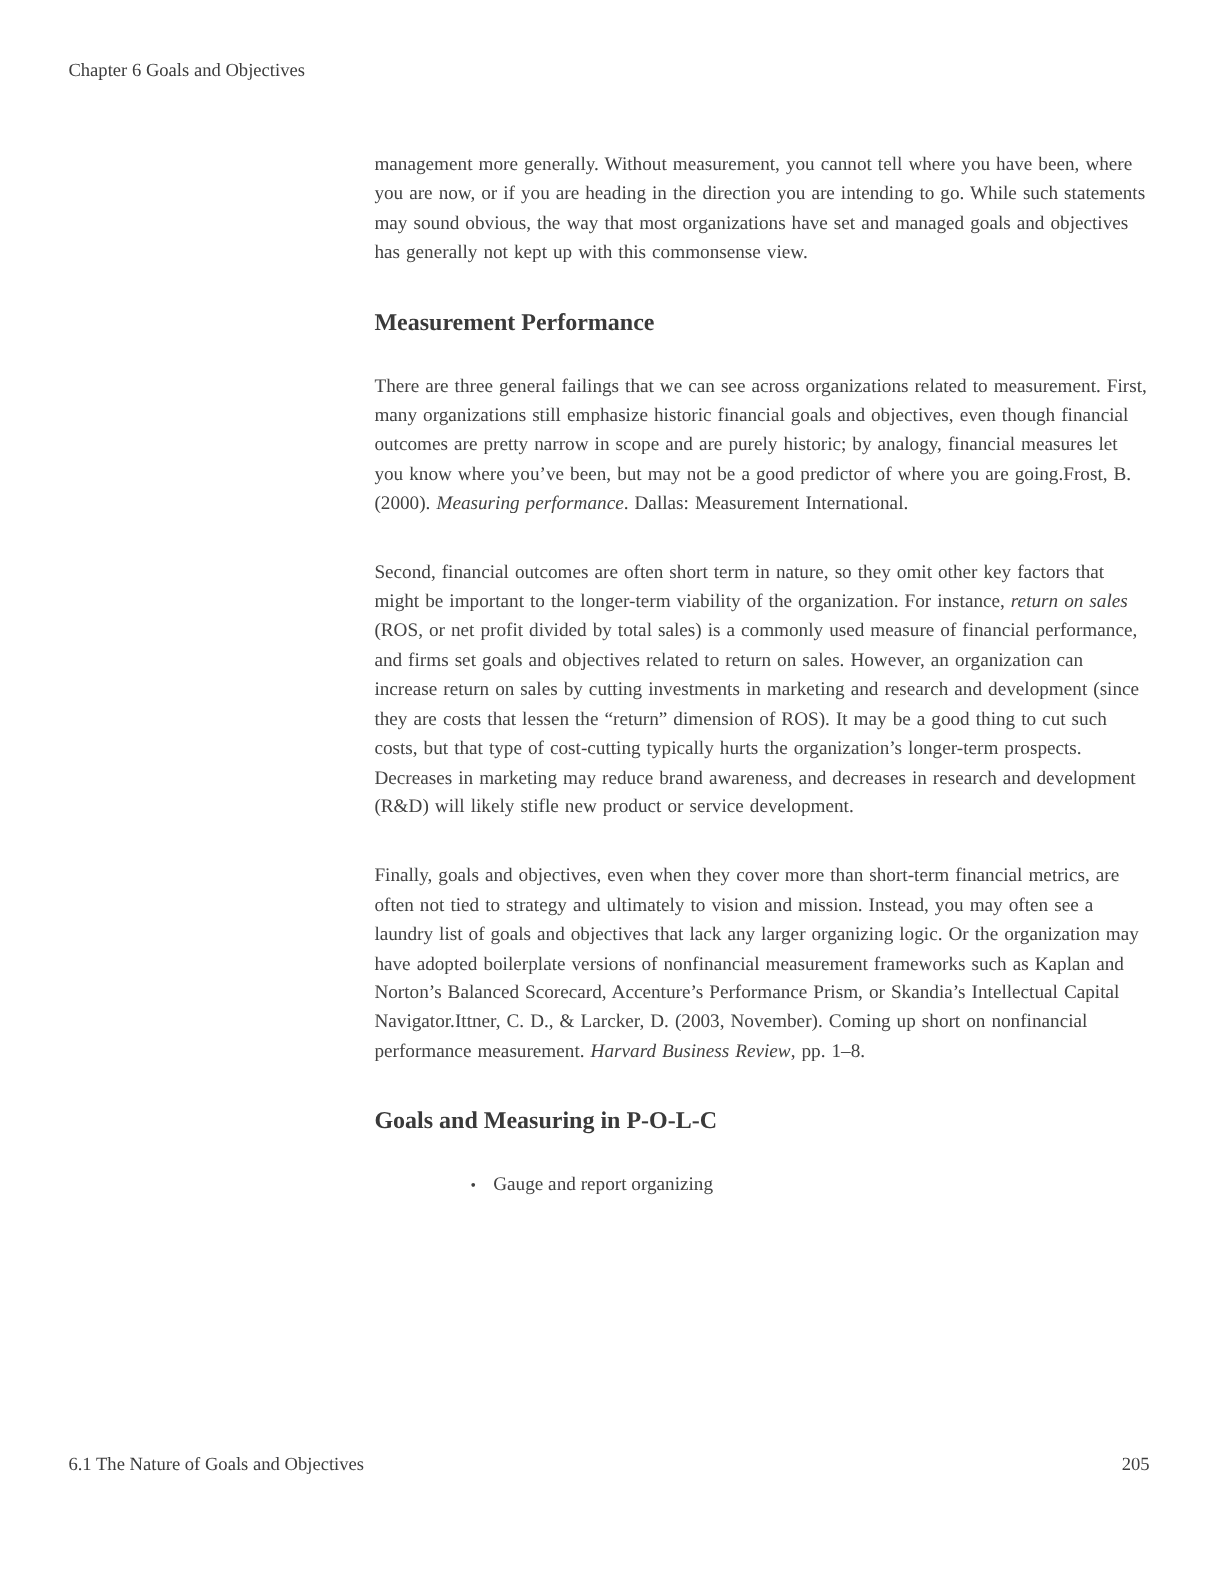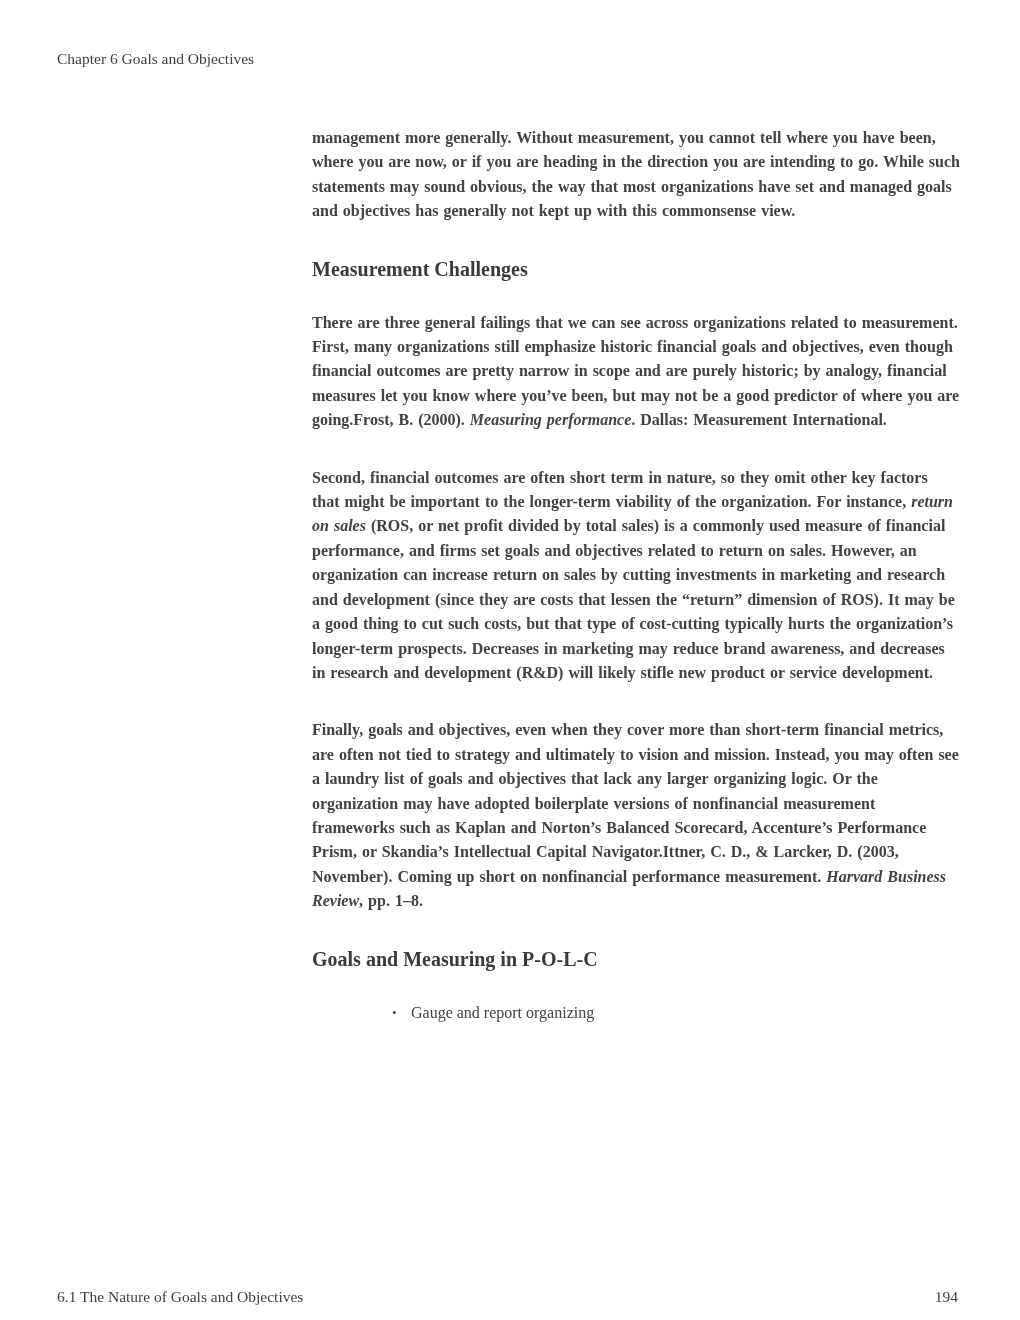--- a/index.html
+++ b/index.html
@@ -25,21 +25,20 @@
     left: 312px;
     top: 126px;
     width: 648px;
   }
   .para {
     font-size: 16px;
     line-height: 24.4px;
     margin: 0 0 33px 0;
     word-spacing: 1px;
     color: #424242;
-    font-weight: bold;
   }
   .section-heading {
     font-size: 20px;
     line-height: 24px;
     font-weight: 700;
     color: #3a3a3a;
     margin: 0 0 30px 0;
   }
   .italic { font-style: italic; }
   .bullet-list {
@@ -57,41 +56,41 @@
     margin-left: 80px;
     width: 19px;
     flex: 0 0 auto;
     font-size: 13px;
     line-height: 24.4px;
   }
   .page-footer {
     position: absolute;
     left: 57px;
     right: 62px;
-    top: 1288px;
+    top: 1212px;
     display: flex;
     justify-content: space-between;
     font-size: 15.5px;
     color: #3d3d3d;
   }
 </style>
 </head>
 <body>
 
 <header>
   <span class="chapter-header">Chapter 6 Goals and Objectives</span>
 </header>
 
 <main class="content">
 
   <p class="para">
     <span>management more generally. Without measurement, you cannot tell where you have been, where you are now, or if you are heading in the direction you are intending to go. While such statements may sound obvious, the way that most organizations have set and managed goals and objectives has generally not kept up with this commonsense view.</span>
   </p>
 
-  <h2 class="section-heading">Measurement Challenges</h2>
+  <h2 class="section-heading">Measurement Performance</h2>
 
   <p class="para">
     <span>There are three general failings that we can see across organizations related to measurement. First, many organizations still emphasize historic financial goals and objectives, even though financial outcomes are pretty narrow in scope and are purely historic; by analogy, financial measures let you know where you’ve been, but may not be a good predictor of where you are going.Frost, B. (2000). </span><span class="italic">Measuring performance</span><span>. Dallas: Measurement International.</span>
   </p>
 
   <p class="para">
     <span>Second, financial outcomes are often short term in nature, so they omit other key factors that might be important to the longer-term viability of the organization. For instance, </span><span class="italic">return on sales</span><span> (ROS, or net profit divided by total sales) is a commonly used measure of financial performance, and firms set goals and objectives related to return on sales. However, an organization can increase return on sales by cutting investments in marketing and research and development (since they are costs that lessen the “return” dimension of ROS). It may be a good thing to cut such costs, but that type of cost-cutting typically hurts the organization’s longer-term prospects. Decreases in marketing may reduce brand awareness, and decreases in research and development (R&amp;D) will likely stifle new product or service development.</span>
   </p>
 
   <p class="para">
@@ -105,14 +104,14 @@
     <li class="bullet-item">
       <span class="bullet-marker">•</span>
       <span>Gauge and report organizing</span>
     </li>
   </ul>
 
 </main>
 
 <footer class="page-footer">
   <span>6.1 The Nature of Goals and Objectives</span>
-  <span>194</span>
+  <span>205</span>
 </footer>
 
 </body></html>

